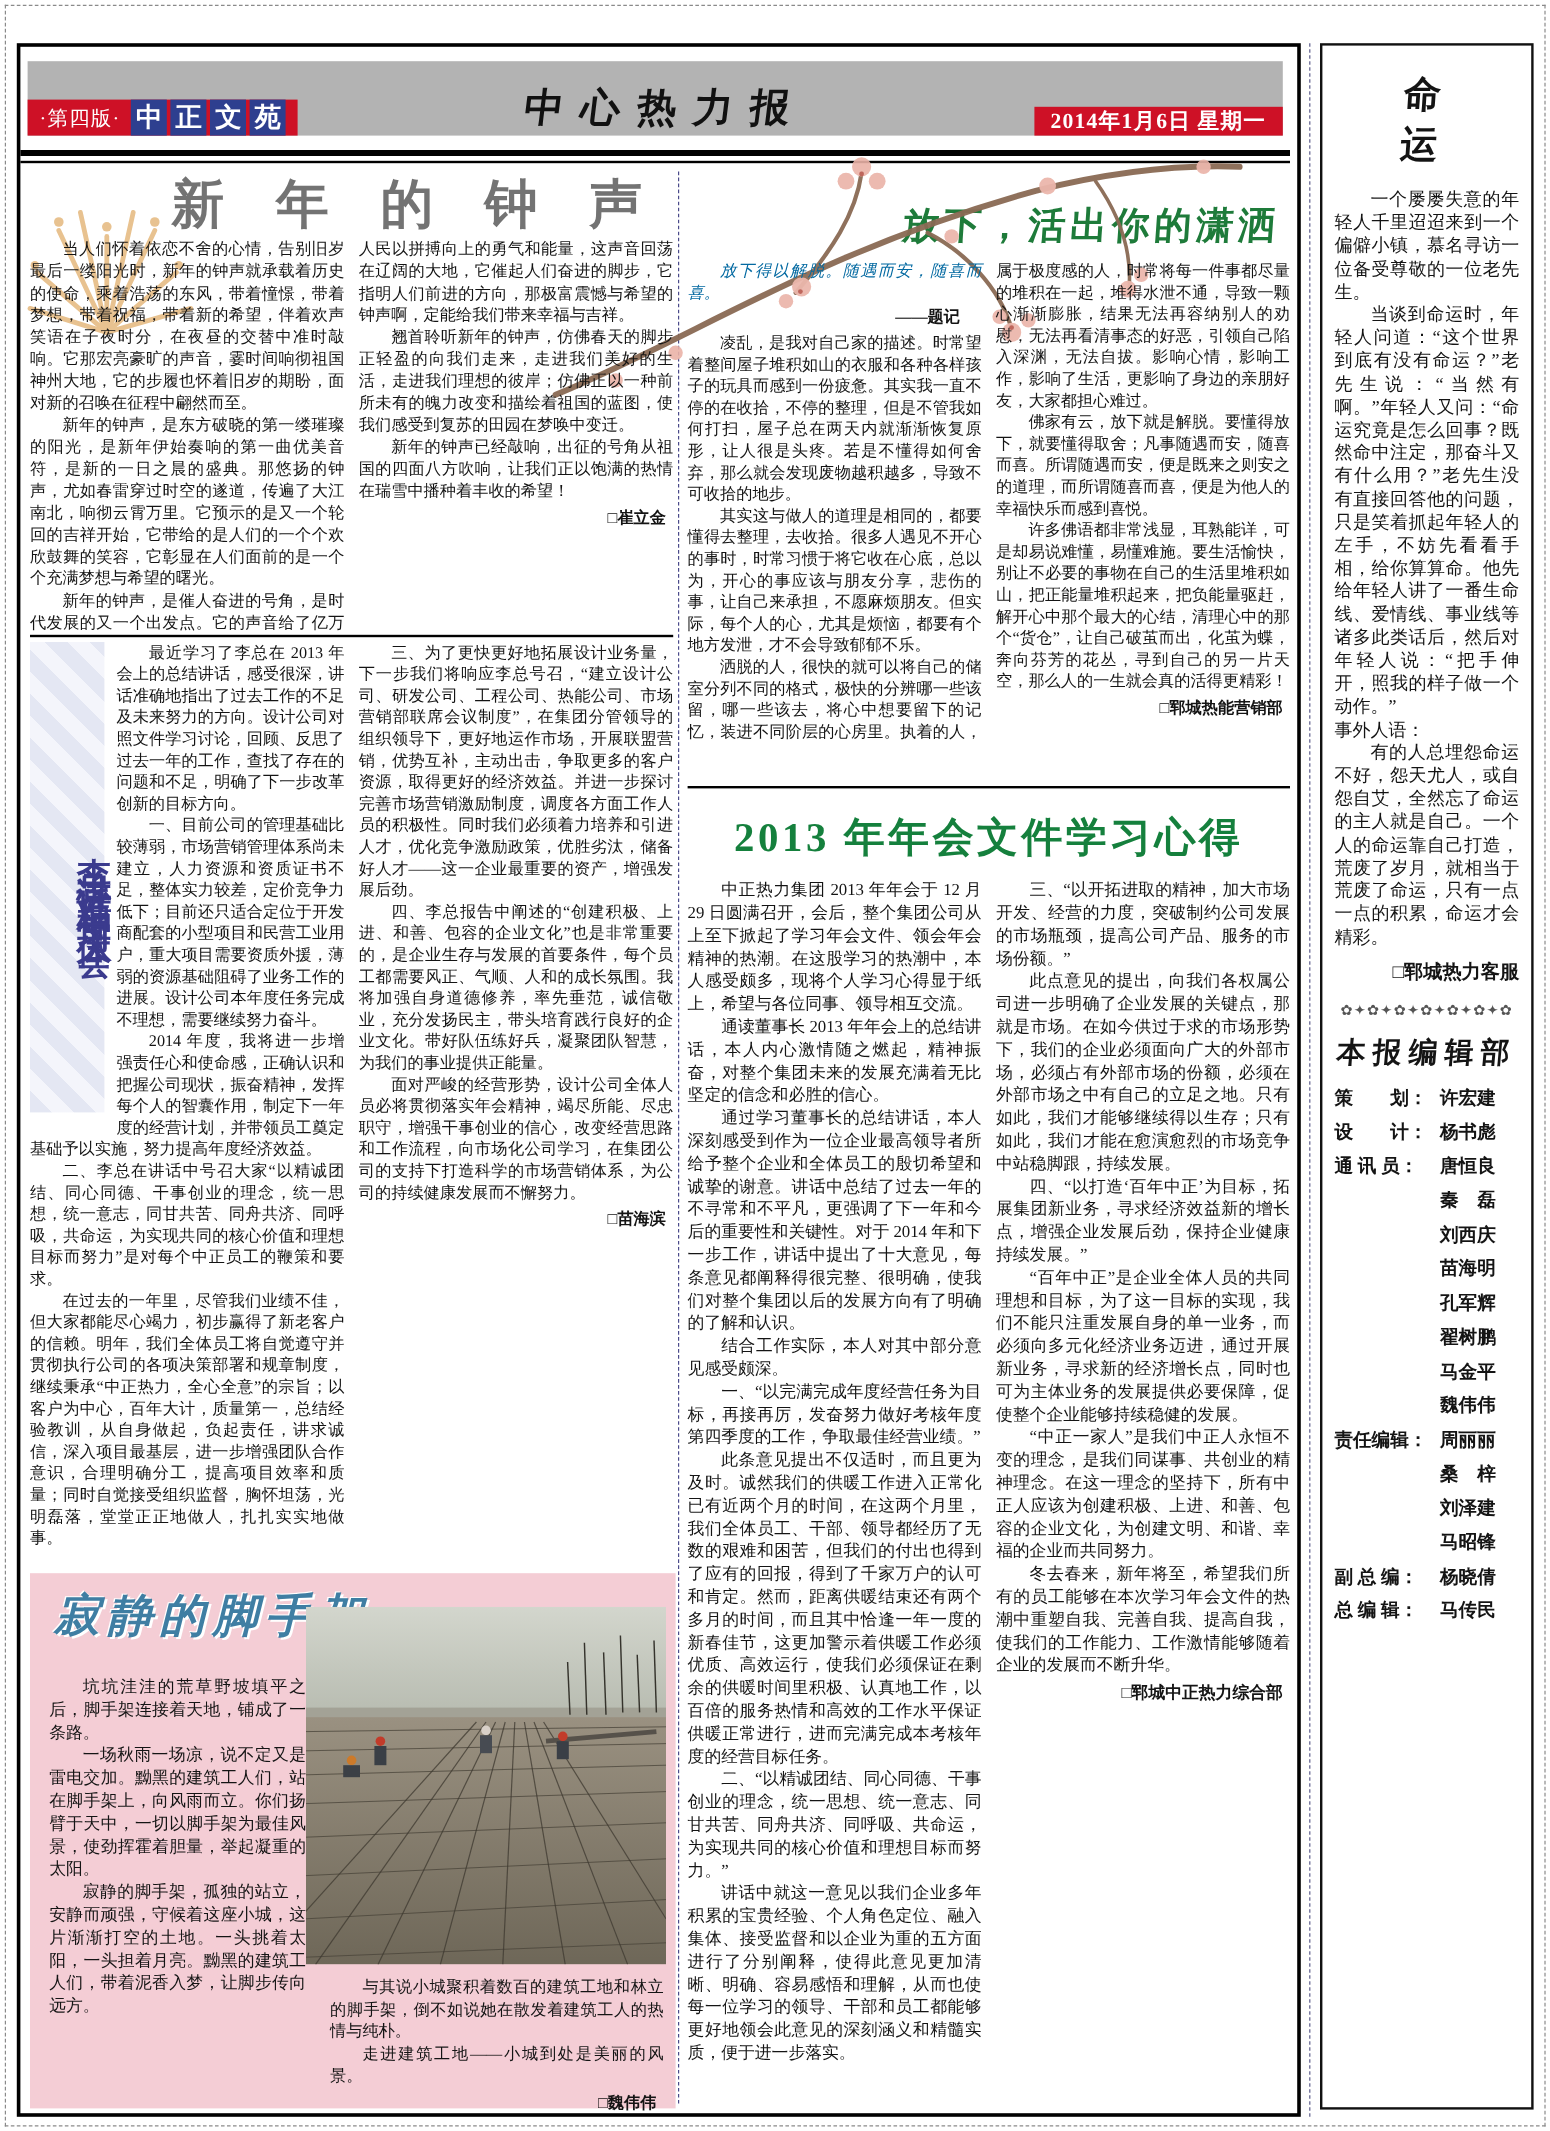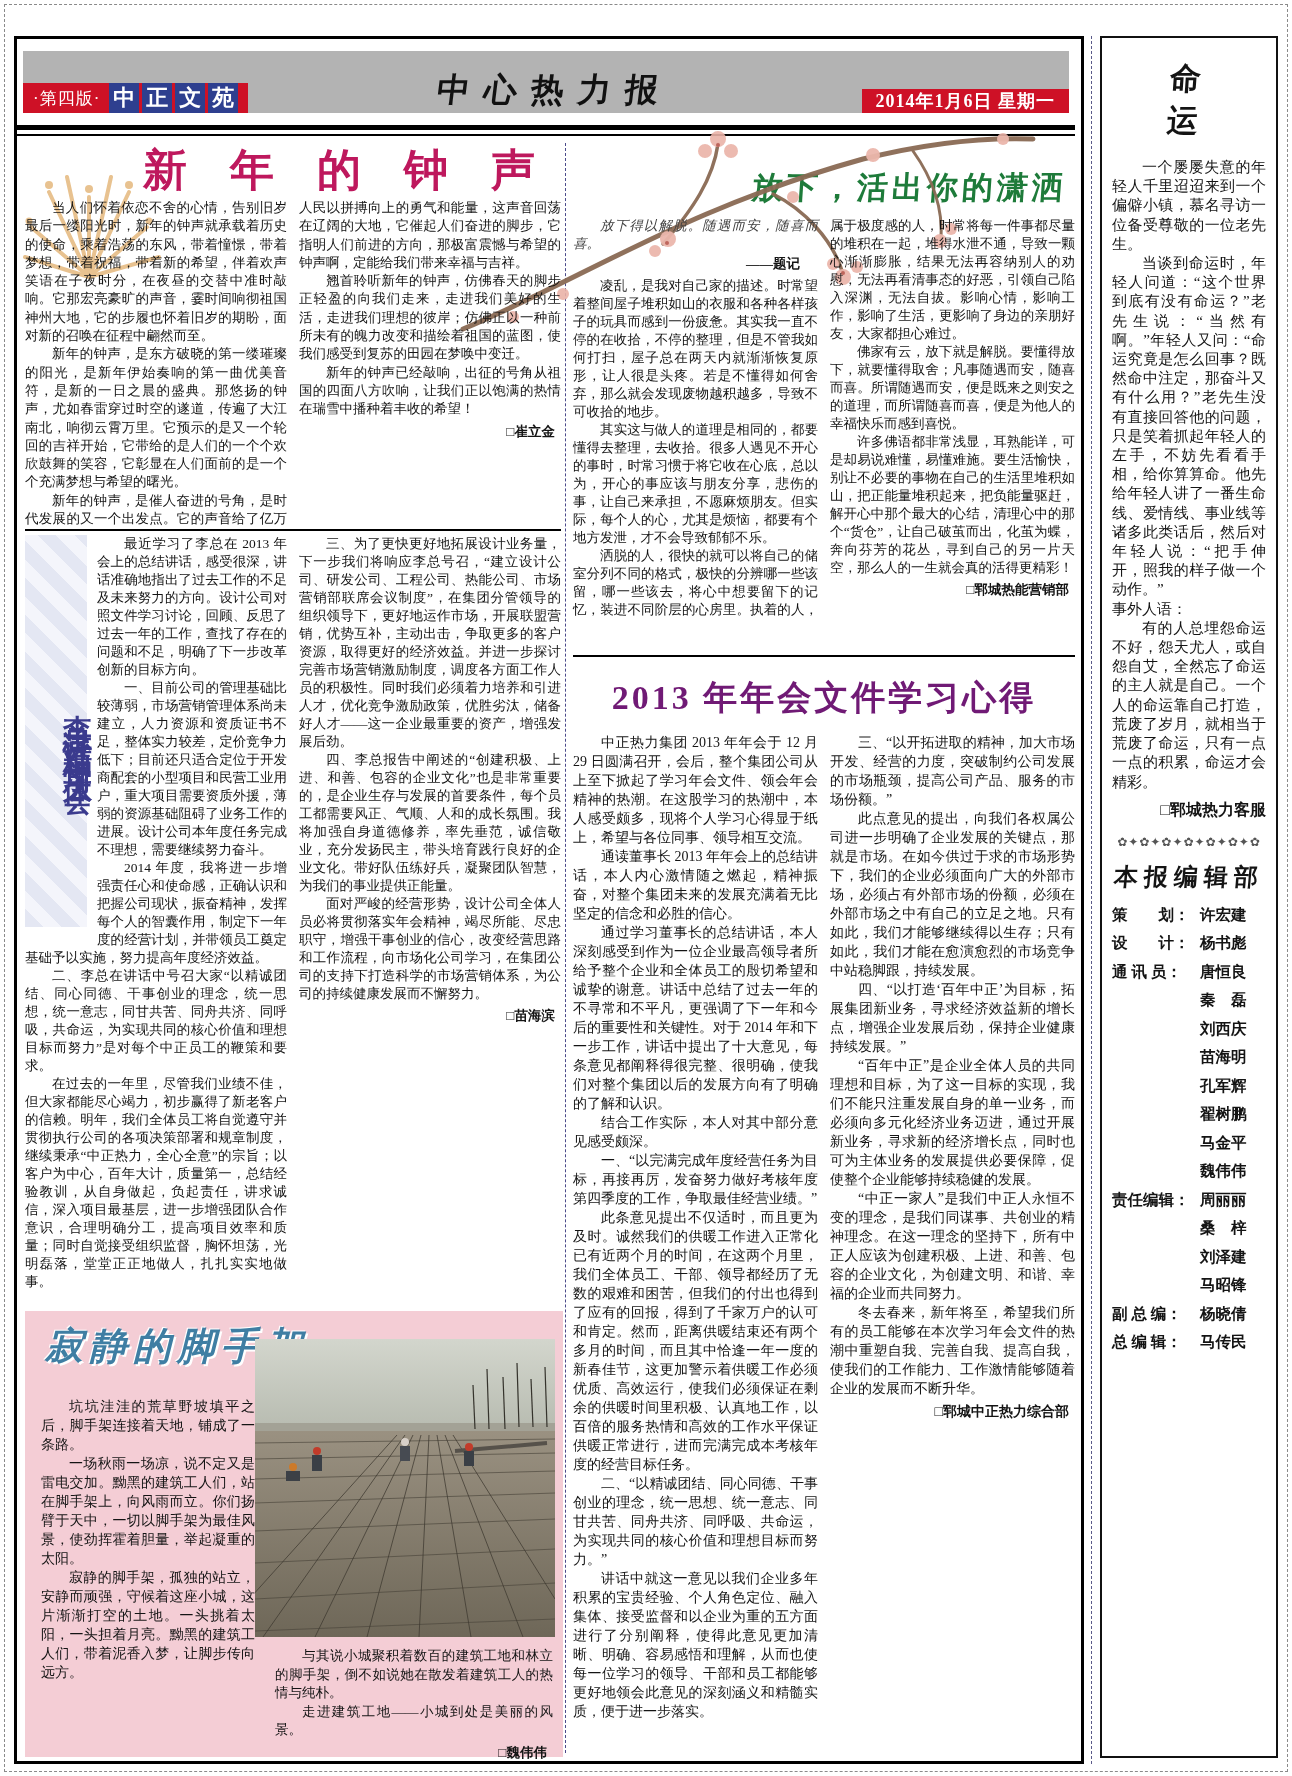--- a/index.html
+++ b/index.html
@@ -27,42 +27,42 @@
   
   .cols2{column-count:2;column-gap:12px;column-fill:auto;text-align:justify;}
   .para{margin:0;text-indent:2em;text-align:justify;}
   .noindent{text-indent:0;}
   .byline{text-align:right;font-weight:bold;padding-right:6px;margin-top:4px;}
   .divider-v{position:absolute;left:548px;top:104px;height:1610px;border-left:1px dashed #4a4a8a;}
   .hrule{position:absolute;border-top:2px solid #000;}
   
   #bell{position:absolute;left:8px;top:102px;width:536px;}
   .bell-title-row{position:relative;height:58px;}
-  .bell-title{position:absolute;left:118px;top:0px;font-size:44px;font-weight:bold;color:#be185d;
+  .bell-title{position:absolute;left:118px;top:0px;font-size:44px;font-weight:bold;color:#737373;
               letter-spacing:16px;white-space:nowrap;font-family:"Liberation Serif",serif;}
   #bell .cols2{height:332px;font-size:13.5px;line-height:18.3px;position:relative;z-index:2;}
   .burst{position:absolute;pointer-events:none;z-index:1;}
   
   #fangxia{position:absolute;left:556px;top:102px;width:502px;}
   .fx-title{margin:26px 8px 8px 0;text-align:right;font-size:31px;font-weight:bold;color:#1e7b3a;
             letter-spacing:4px;transform:skewX(-4deg);}
   #fangxia .cols2{height:416px;font-size:13.5px;line-height:18px;position:relative;z-index:2;}
-  .epigraph{font-style:italic;color:#404040;text-indent:2em;margin:0;}
+  .epigraph{font-style:italic;color:#0369a1;text-indent:2em;margin:0;}
   .epigraph-attr{text-align:right;font-weight:bold;margin:2px 18px 4px 0;text-indent:0;}
   .plum{position:absolute;left:-130px;top:-52px;pointer-events:none;z-index:1;opacity:.95;}
   
   #lizong{position:absolute;left:8px;top:496px;width:536px;}
   #lizong .cols2{height:768px;font-size:13.5px;line-height:18px;}
   .vtitle{float:left;width:62px;height:392px;margin:0 10px 8px 0;writing-mode:vertical-rl;
           text-orientation:upright;font-size:29px;font-weight:bold;color:#3b3b8e;letter-spacing:8px;
           text-align:center;background:repeating-linear-gradient(45deg,#e4e7f3 0 13px,#f4f5fb 13px 26px);
           padding:4px 0;box-sizing:border-box;}
   
   #annual{position:absolute;left:556px;top:620px;width:502px;}
-  .annual-title{margin:16px 0 12px 0;text-align:center;font-size:34px;font-weight:bold;color:#701a75;letter-spacing:3px;}
+  .annual-title{margin:16px 0 12px 0;text-align:center;font-size:34px;font-weight:bold;color:#15803d;letter-spacing:3px;}
   #annual .cols2{height:1012px;font-size:14px;line-height:19px;}
   .rule-right{left:556px;top:616px;width:502px;}
   .rule-left{left:8px;top:490px;width:536px;}
   
   #scaffold{position:absolute;left:8px;top:1272px;width:538px;height:446px;background:#f4cdd5;}
   .sc-title{position:absolute;left:20px;top:10px;font-size:38px;font-weight:bold;font-style:italic;
             color:#3f7ea3;letter-spacing:6px;text-shadow:2px 2px 0 #fff,-1px -1px 0 #fff;}
   .sc-photo{position:absolute;right:8px;top:28px;width:300px;height:298px;}
   .sc-left{position:absolute;left:16px;top:86px;width:214px;font-size:14px;line-height:19px;}
   .sc-right{position:absolute;left:250px;top:336px;width:278px;font-size:13.5px;line-height:18.5px;}

